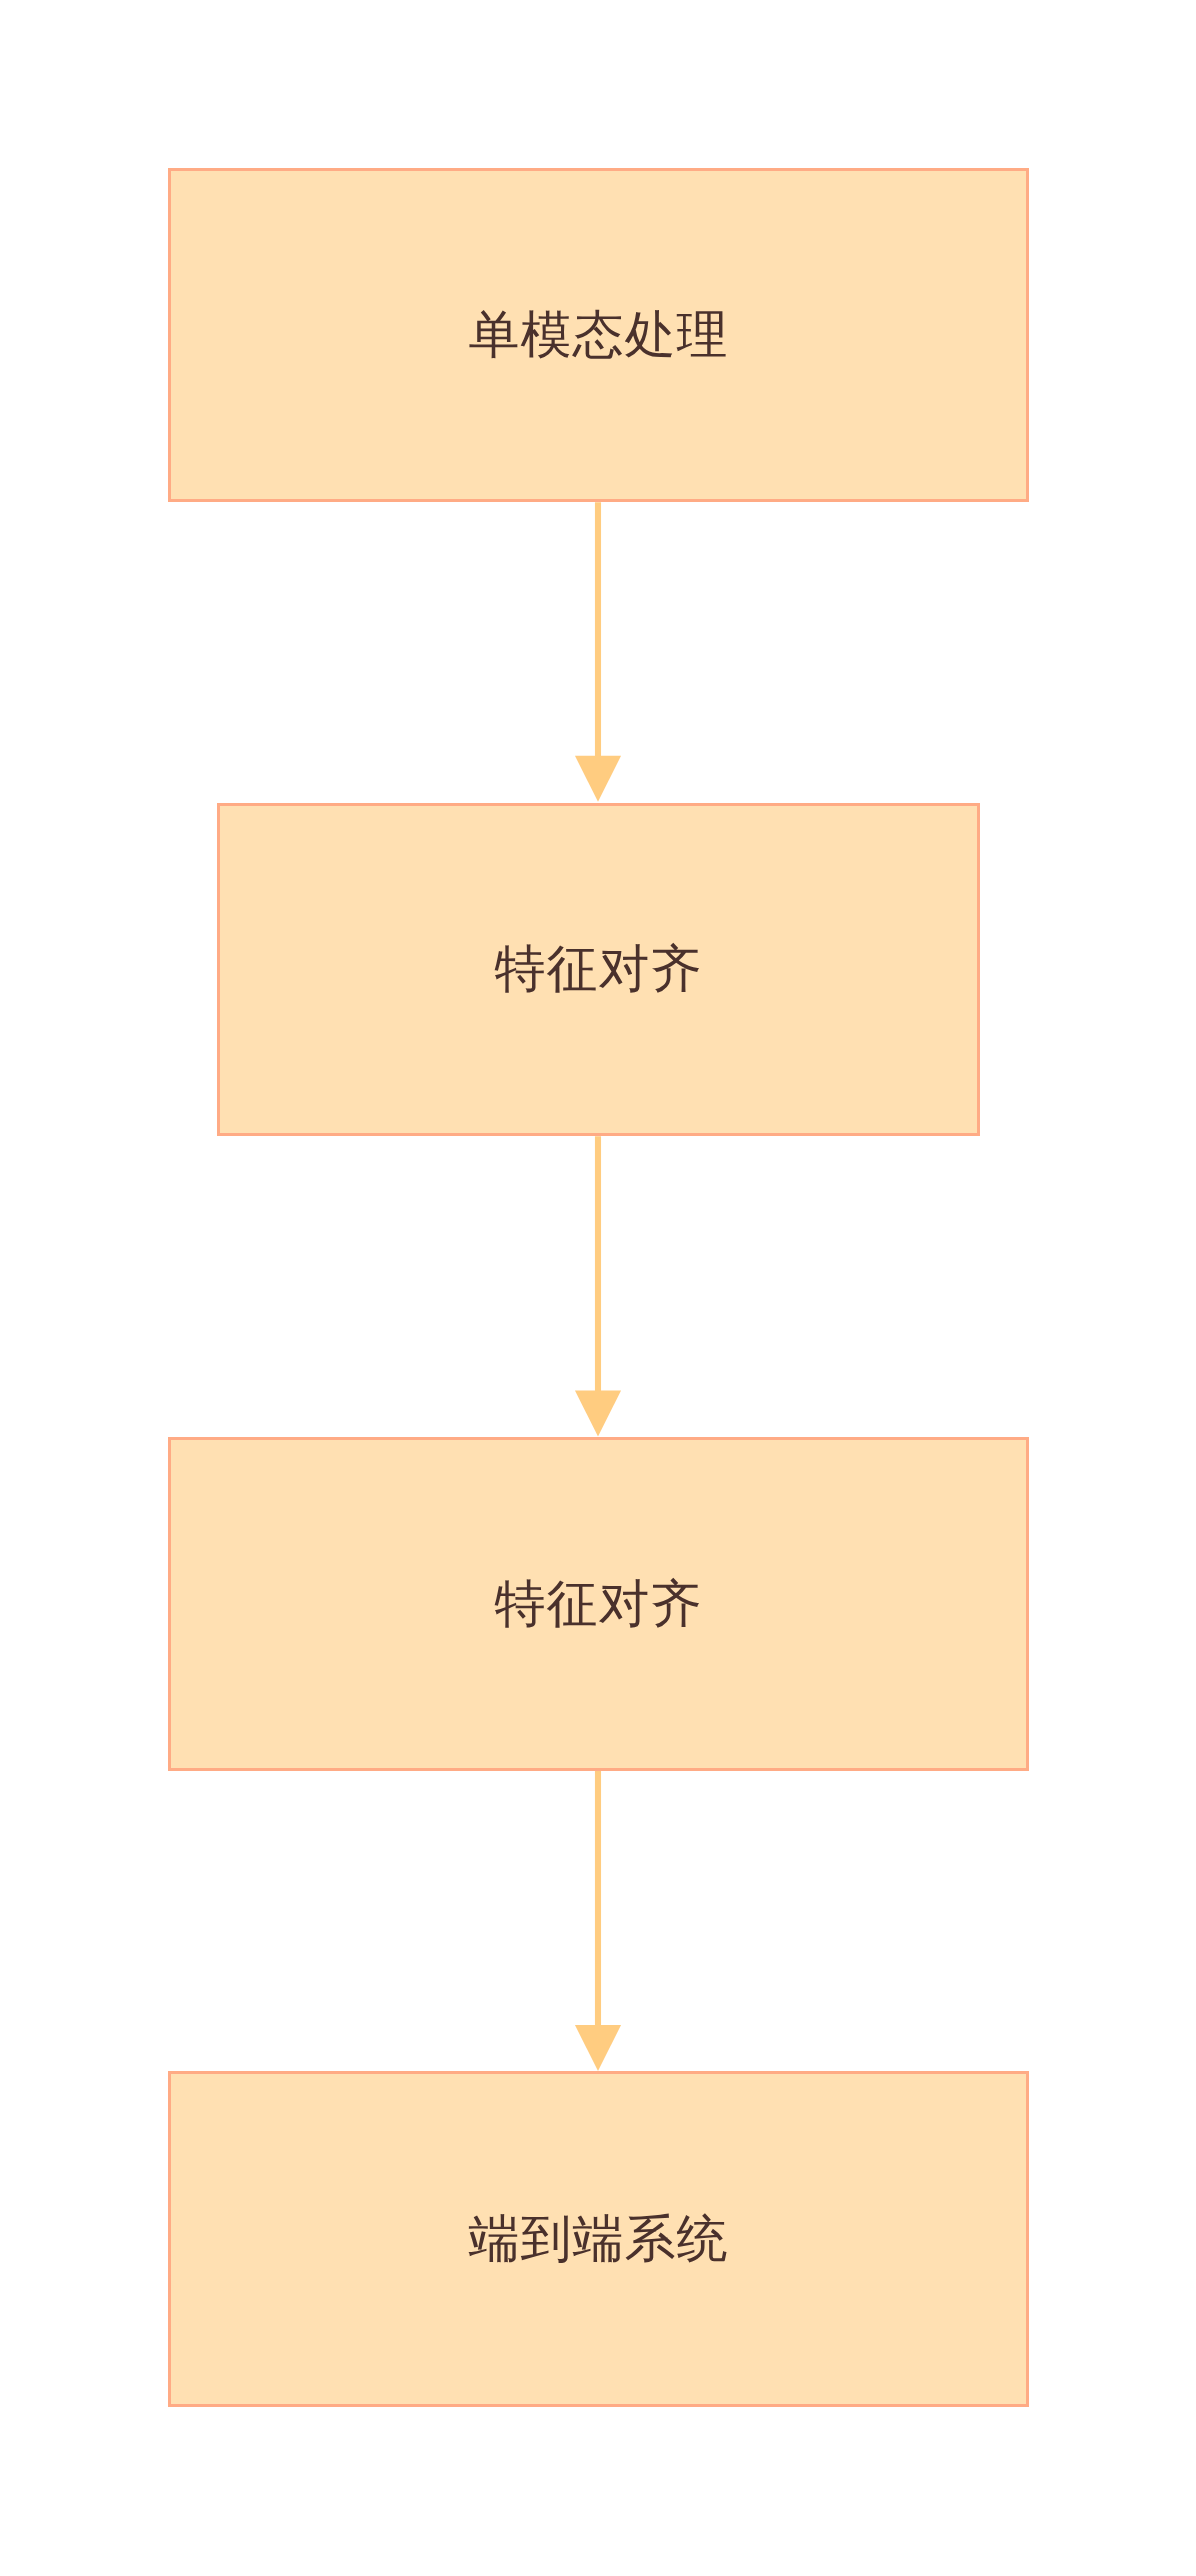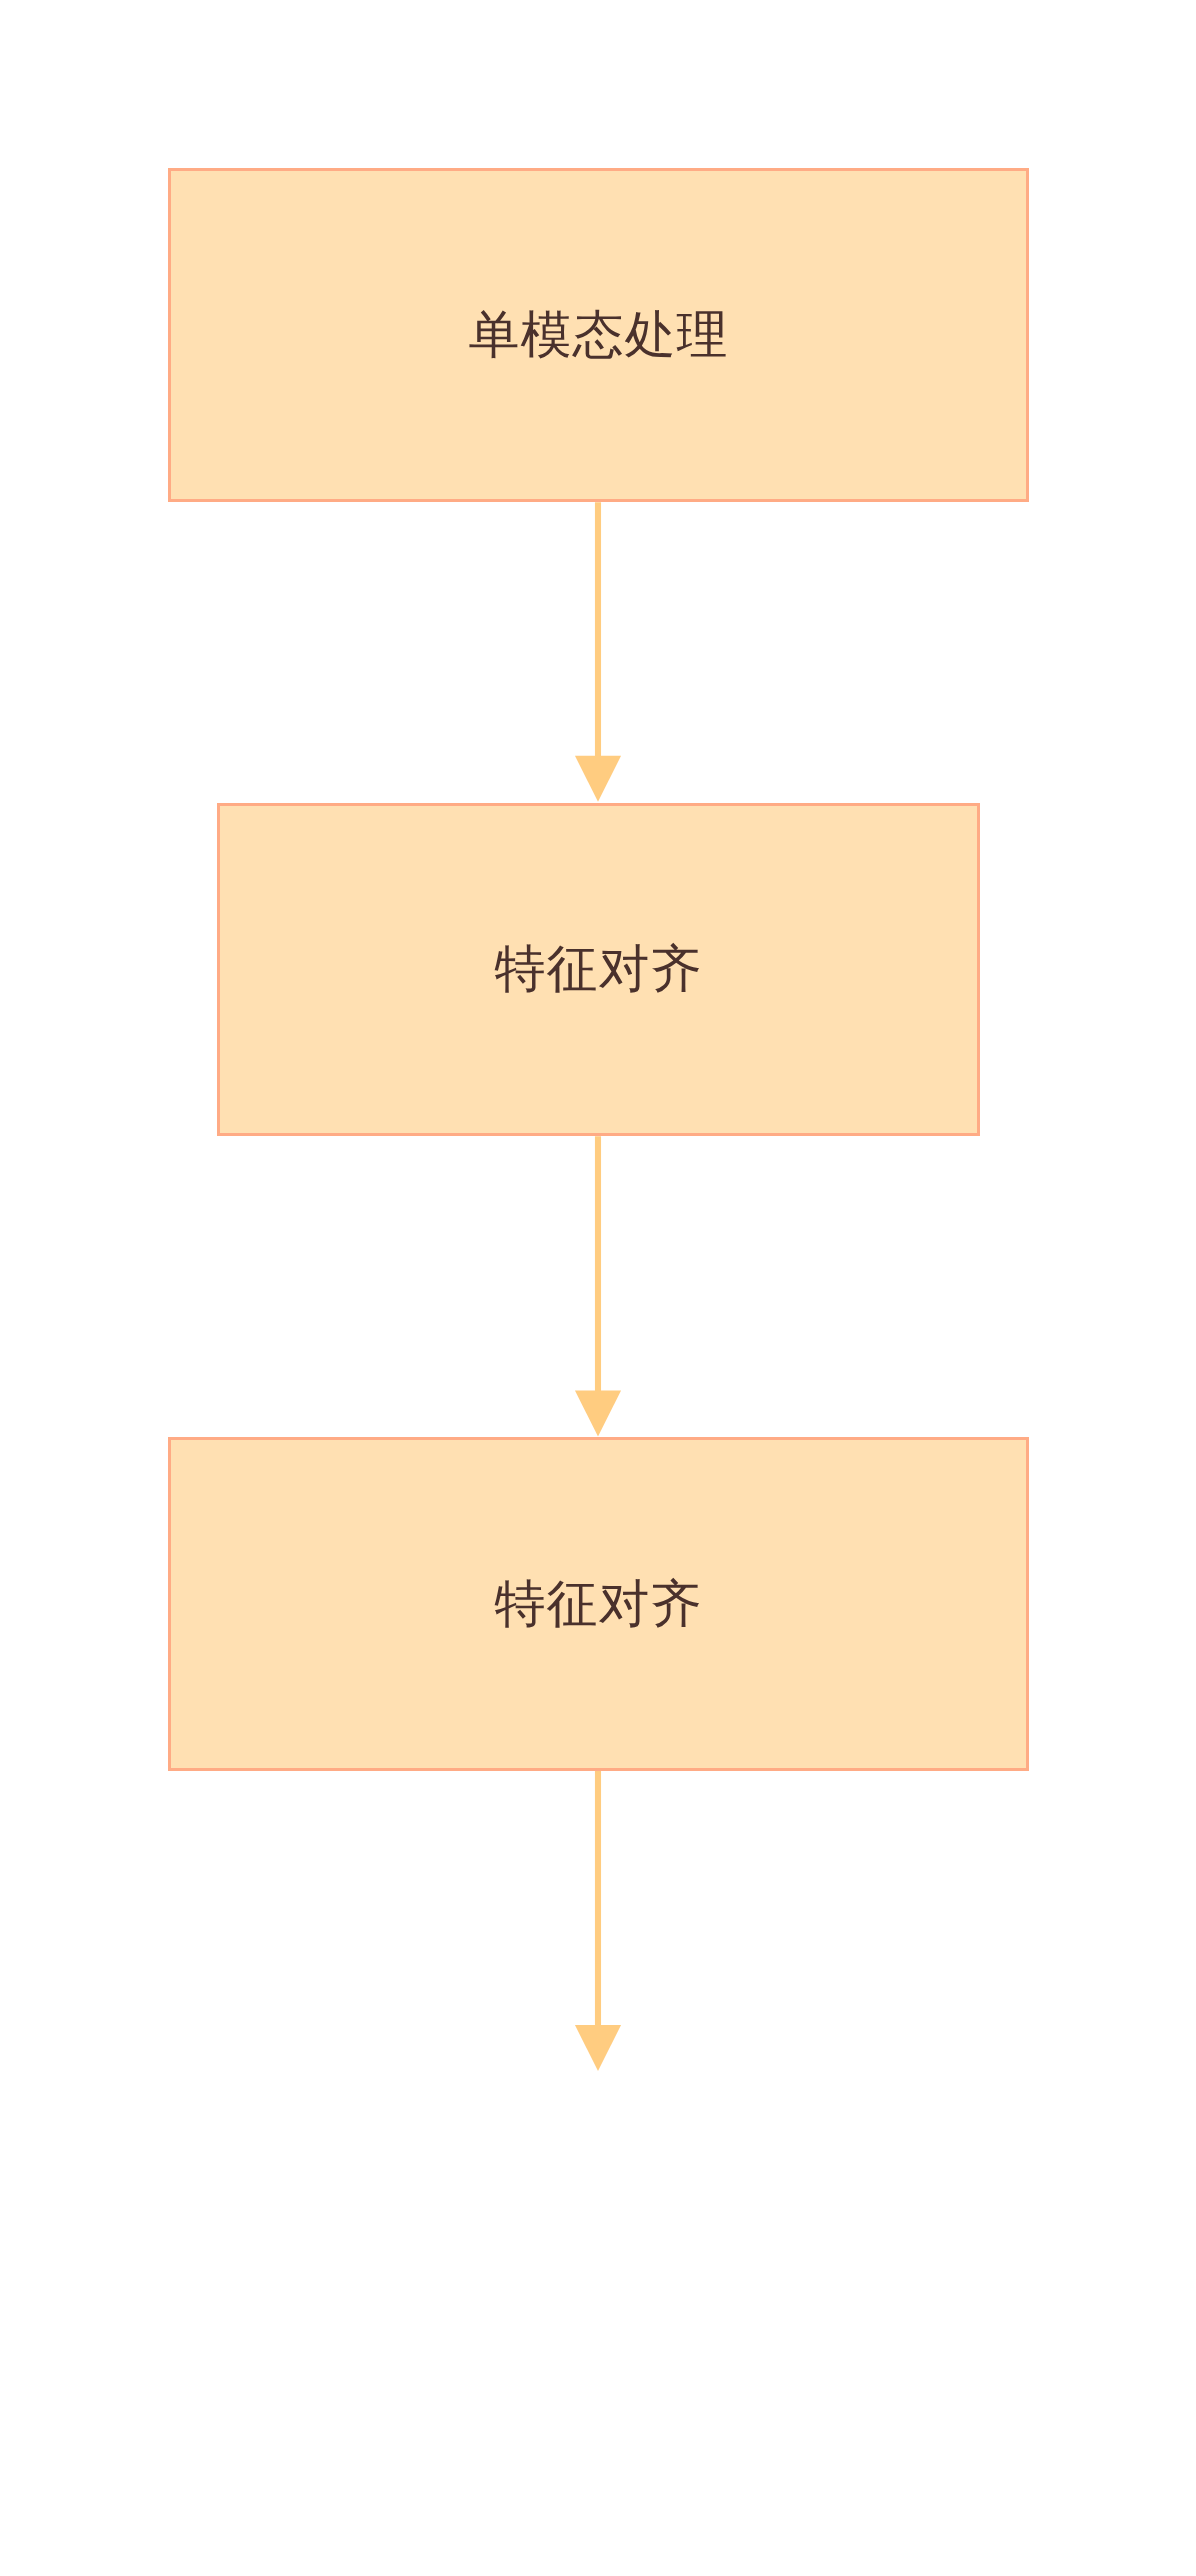--- a/index.html
+++ b/index.html
@@ -87,15 +87,18 @@
   </div>
 
   <div class="node" id="node-1">
     <span class="node-label">特征对齐</span>
   </div>
 
   <div class="node" id="node-2">
     <span class="node-label">特征对齐</span>
   </div>
 
+  <div class="node" id="node-3">
+    <span class="node-label">端到端系统</span>
+  </div>
 
 </div>
 
 
 </body></html>

